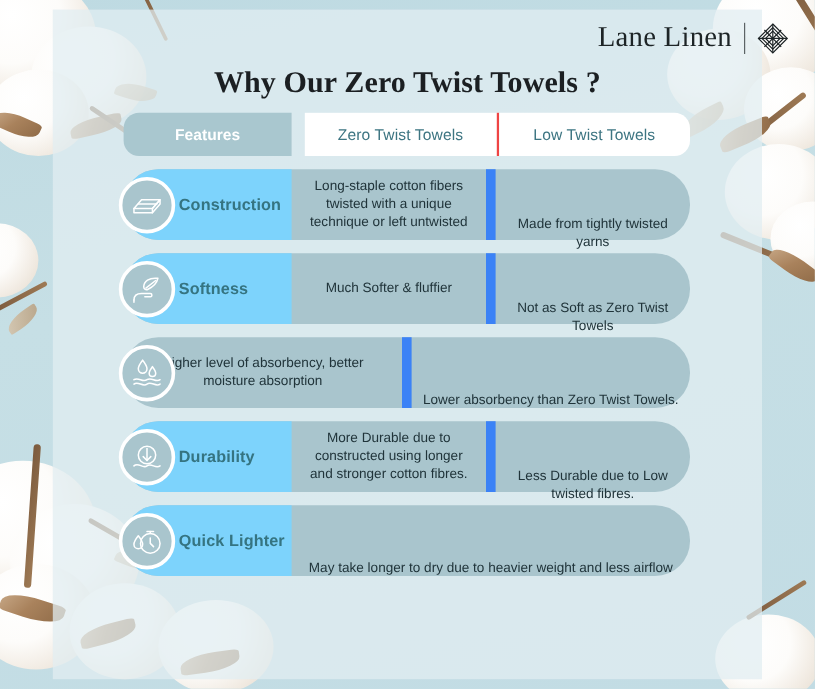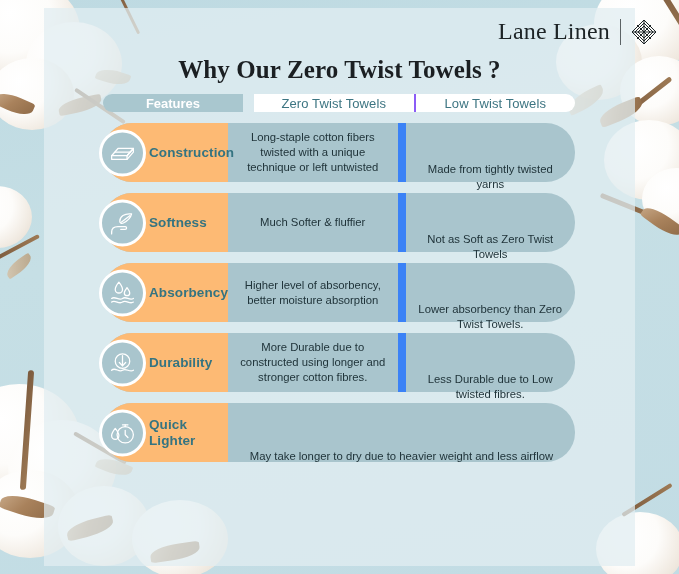--- a/index.html
+++ b/index.html
@@ -87,21 +87,21 @@
   
   .table {
     position: absolute;
     left: 103px; top: 94px;
     width: 472px;
     z-index: 5;
   }
 
   .head-row {
     display: flex;
-    height: 18px;
+    height: 36px;
     align-items: stretch;
     justify-content: flex-end;
   }
   .head-features {
     width: 140px;
     background: #a9c7cf;
     border-radius: 13px 0 0 13px;
     display: flex; align-items: center; justify-content: center;
     color: #ffffff;
     font-size: 13px;
@@ -109,35 +109,35 @@
   }
   .head-cell {
     flex: 1;
     background: #ffffff;
     display: flex; align-items: center; justify-content: center;
     color: #3d7582;
     font-size: 13px;
     font-weight: 500;
     letter-spacing: .1px;
   }
-  .head-cell.mid { border-right: 2px solid #8b5cf6; margin-left: 11px; }
+  .head-cell.mid { border-right: 2px solid #ef4444; margin-left: 11px; }
   .head-cell.last { border-radius: 0 13px 13px 0; }
 
   .row {
     position: relative;
     display: flex;
     align-items: stretch;
     height: 59px;
     margin-top: 11px;
     background: #a9c5cd;
     border-radius: 29px;
   }
   .feature-cell {
-    width: 125px;
-    background: #fdba74;
+    width: 140px;
+    background: #7dd3fc;
     border-radius: 29px 0 0 29px;
     display: flex; align-items: center;
     padding-left: 46px;
   }
   .feature-label {
     color: #357481;
     font-size: 13.5px;
     font-weight: bold;
     letter-spacing: .1px;
     line-height: 1.15;
@@ -275,23 +275,20 @@
 
   <div class="row">
     <div class="icon-wrap">
       <svg viewBox="0 0 32 32" fill="none" stroke="#ffffff" stroke-width="1.4" stroke-linejoin="round" stroke-linecap="round">
         <path d="M12 4 C12 4 8 9 8 12 A4 4 0 0 0 16 12 C16 9 12 4 12 4 Z"></path>
         <path d="M21 10 C21 10 18 14 18 16 A3 3 0 0 0 24 16 C24 14 21 10 21 10 Z"></path>
         <path d="M4 22 C8 19 12 25 16 22 C20 19 24 25 28 22"></path>
         <path d="M4 26 C8 23 12 29 16 26 C20 23 24 29 28 26"></path>
       </svg>
     </div>
-    <div class="feature-cell">
-      <span class="feature-label">Absorbency</span>
-    </div>
     <div class="body-cell mid">Higher level of absorbency, better moisture absorption</div>
     <div class="body-cell last">Lower absorbency than Zero Twist Towels.</div>
   </div>
 
 
   <div class="row">
     <div class="icon-wrap">
       <svg viewBox="0 0 32 32" fill="none" stroke="#ffffff" stroke-width="1.4" stroke-linejoin="round" stroke-linecap="round">
         <circle cx="16" cy="14" r="8"></circle>
         <path d="M16 8 L16 19"></path>

